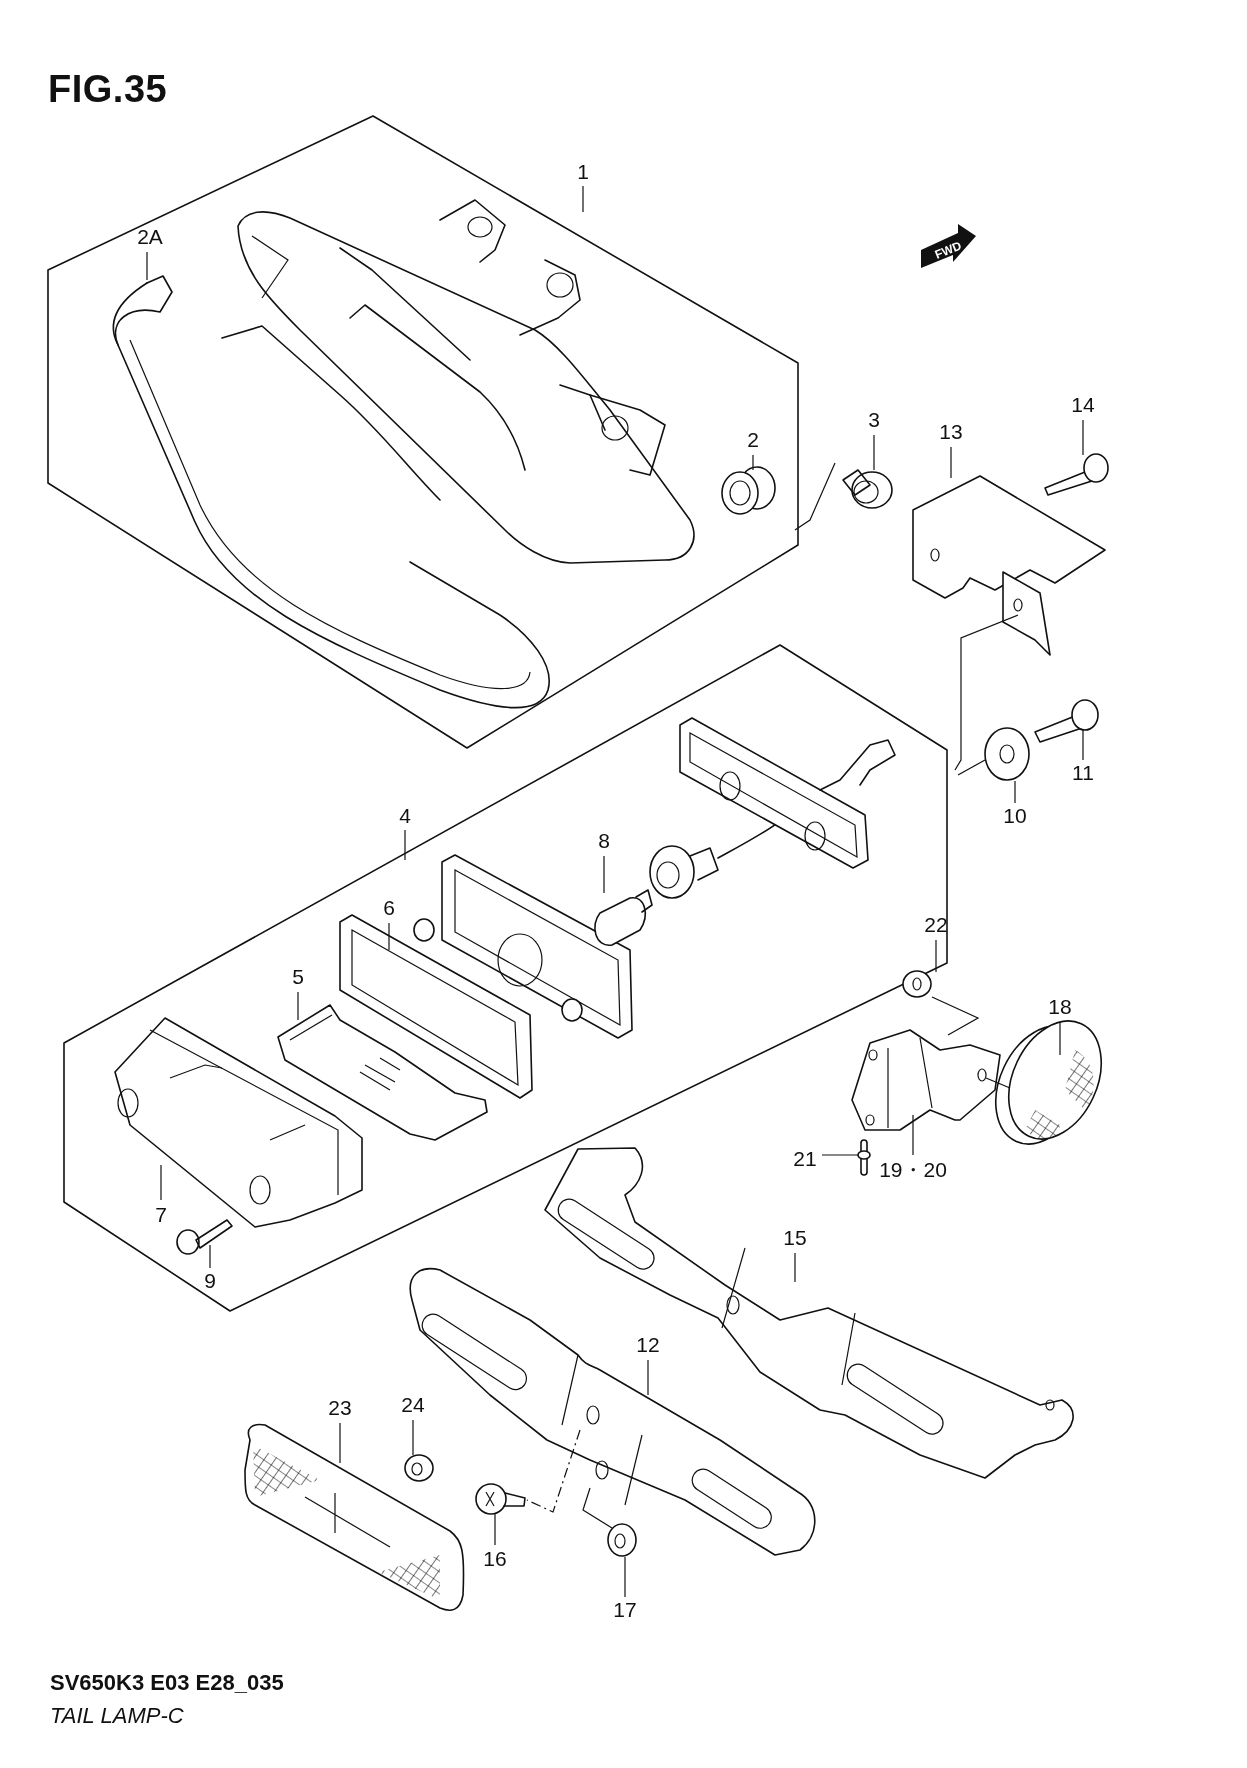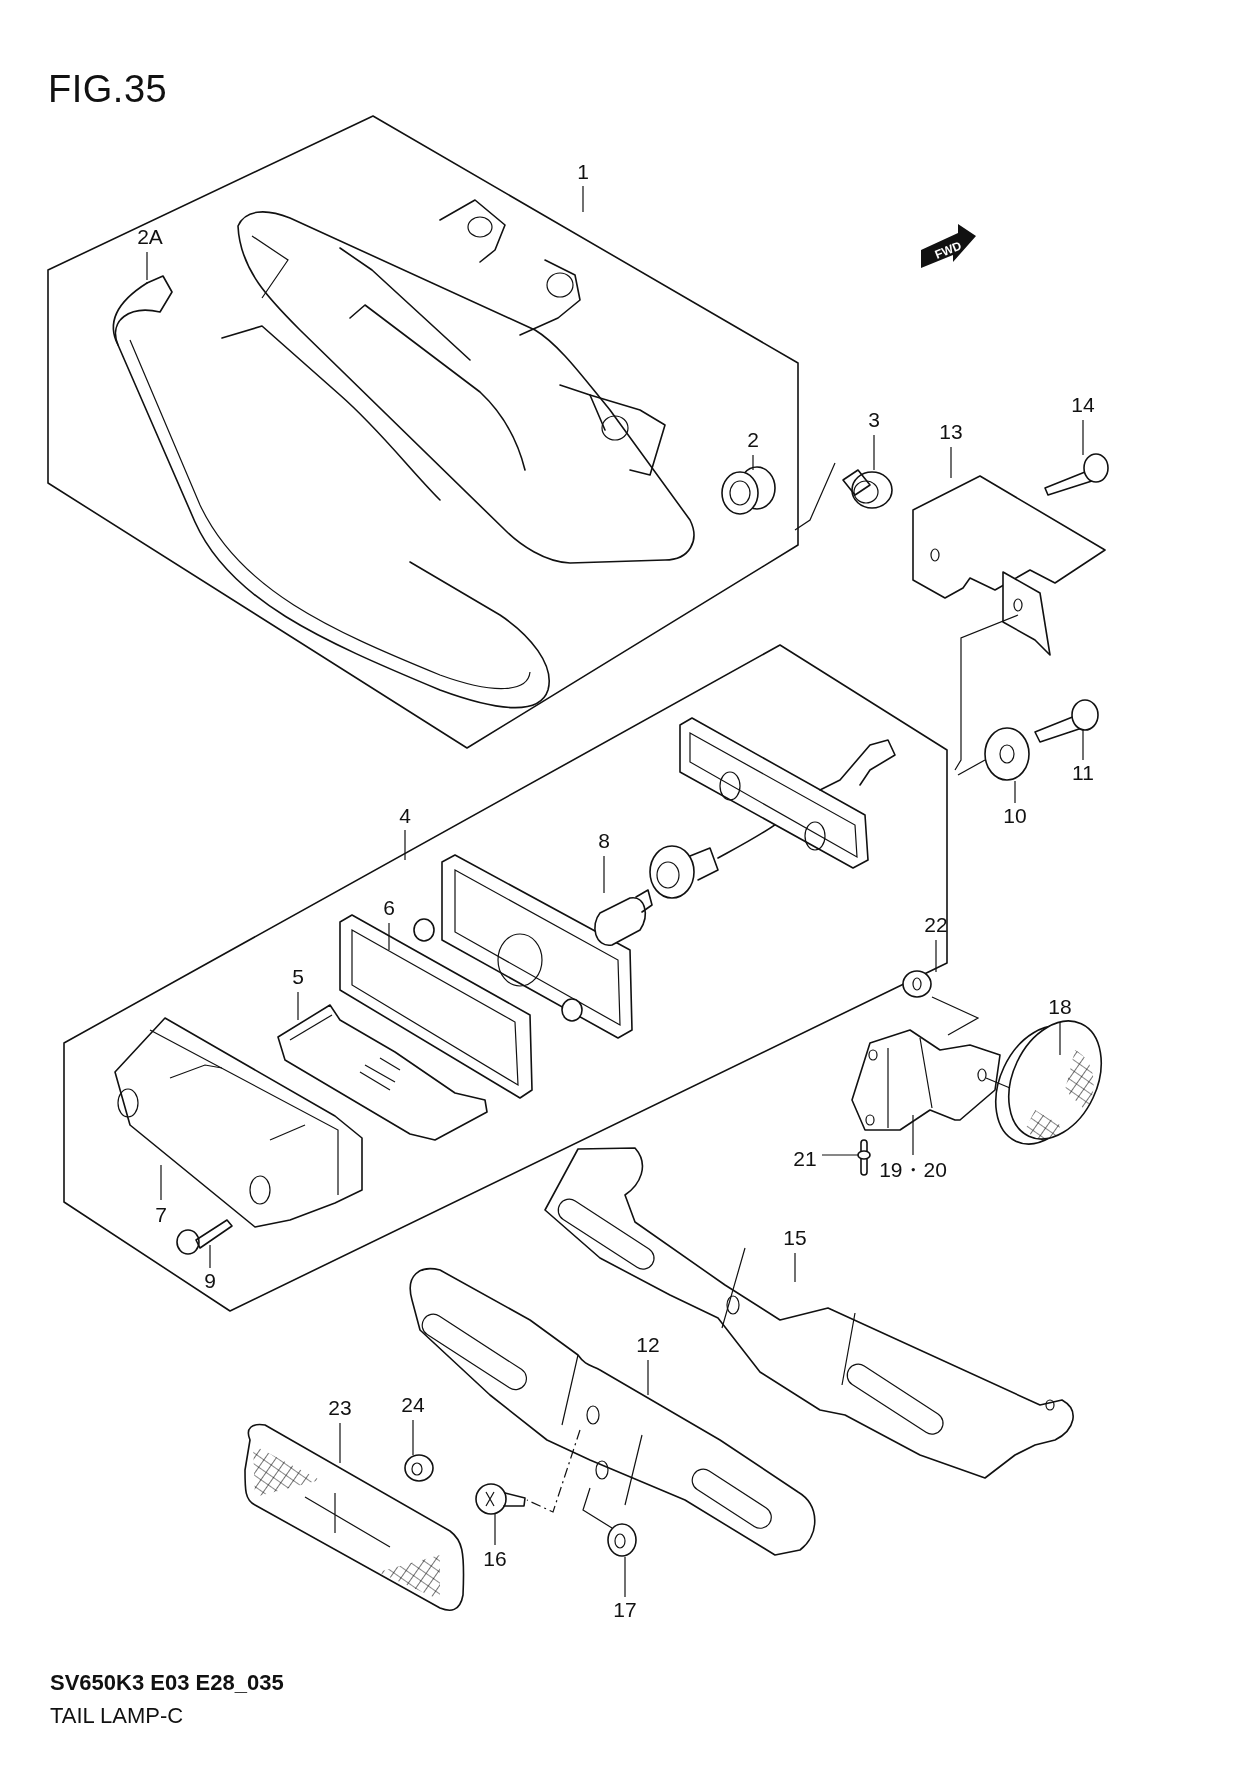--- a/index.html
+++ b/index.html
@@ -1,20 +1,20 @@
 <!DOCTYPE html>
 <html><head>
 <meta charset="utf-8">
 <style>
   html, body { margin: 0; padding: 0; background: #ffffff; }
   body { width: 1247px; height: 1768px; position: relative; overflow: hidden;
          font-family: "Liberation Sans", sans-serif; color: #111; }
-  #fig-title { position: absolute; left: 48px; top: 68px; font-size: 38px; font-weight: normal; letter-spacing: 0.5px; }
+  #fig-title { position: absolute; left: 48px; top: 68px; font-size: 38px; font-weight: bold; letter-spacing: 0.5px; }
   #footer-code { position: absolute; left: 50px; top: 1670px; font-size: 22px; font-weight: bold; }
-  #footer-name { position: absolute; left: 50px; top: 1703px; font-size: 22px; }
+  #footer-name { position: absolute; left: 50px; top: 1703px; font-size: 22px; font-style: italic; }
   svg#diagram { position: absolute; left: 0; top: 0; }
   .ln { fill: none; stroke: #111; stroke-width: 1.6; stroke-linejoin: round; stroke-linecap: round; }
   .thin { fill: none; stroke: #111; stroke-width: 1.2; }
   .fillw { fill: #fff; stroke: #111; stroke-width: 1.6; stroke-linejoin: round; }
   .lbl { font-family: "Liberation Sans", sans-serif; font-size: 21px; fill: #111; text-anchor: middle; }
   .hatch { fill: url(#mesh); stroke: none; }
 </style>
 </head>
 <body>
 

